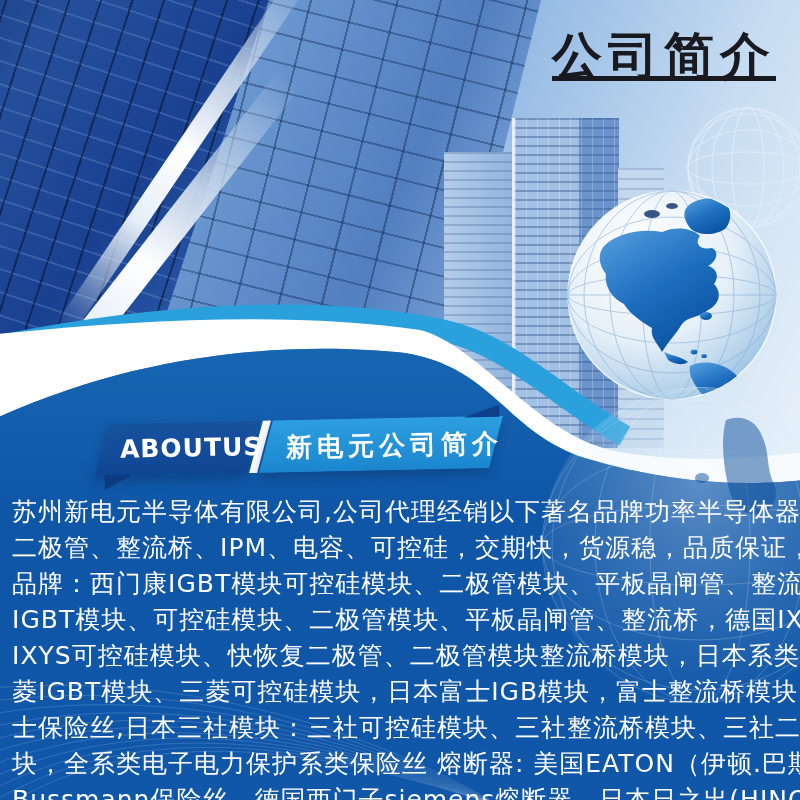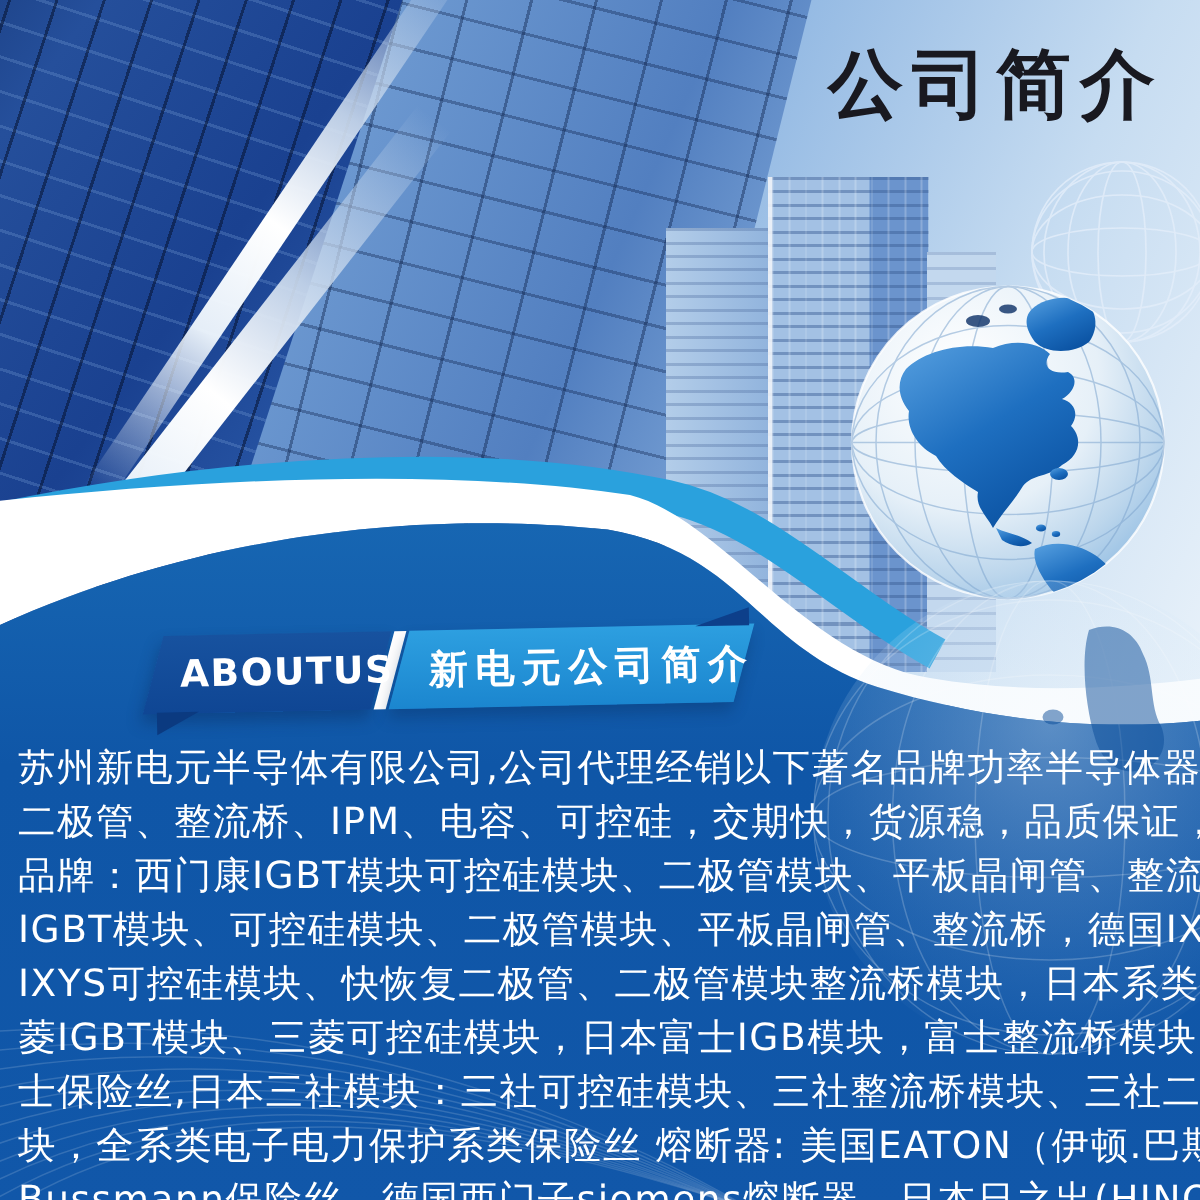--- a/index.html
+++ b/index.html
@@ -32,21 +32,21 @@
                linear-gradient(90deg,#b3cde9,#8fb2dc);}
   .towerC{left:512px;top:118px;width:104px;height:330px;border-left:3px solid rgba(255,255,255,.85);
     background:repeating-linear-gradient(90deg,rgba(255,255,255,.22) 0 1px,transparent 1px 11px),
                repeating-linear-gradient(180deg,rgba(55,90,145,.45) 0 2px,transparent 2px 9px),
                linear-gradient(90deg,#a3c1e4 0 62%,#6b94cd 62% 100%);}
   .towerE{left:618px;top:168px;width:46px;height:280px;
     background:repeating-linear-gradient(180deg,rgba(90,120,170,.28) 0 2px,transparent 2px 10px),#c3d8ee;}
   
   .page-title{position:absolute;right:24px;top:28px;z-index:5;
     font-family:"DejaVu Serif",serif;font-weight:700;font-size:50px;line-height:1.1;
-    letter-spacing:6px;color:#191920;}
+    letter-spacing:6px;color:#191920;text-decoration:underline;}
   
   .art{position:absolute;inset:0;z-index:4;pointer-events:none;}
   
   .banner{position:absolute;left:102px;top:420px;width:396px;height:52px;z-index:6;transform:rotate(-1.2deg);}
   .shape{position:absolute;top:0;bottom:0;transform:skewX(-16deg);}
   .sh-dark{left:0;width:152px;background:linear-gradient(180deg,#17529f,#0f4694);box-shadow:0 6px 10px rgba(8,35,80,.35);}
   .sh-slash{left:154px;width:8px;background:#ffffff;}
   .sh-light{left:164px;width:230px;background:linear-gradient(180deg,#2d9fe0,#1b86cf);box-shadow:0 6px 10px rgba(8,35,80,.3);}
   .fold-down{position:absolute;left:2px;top:51px;width:0;height:0;
     border-top:15px solid #0b3a80;border-right:28px solid transparent;}

